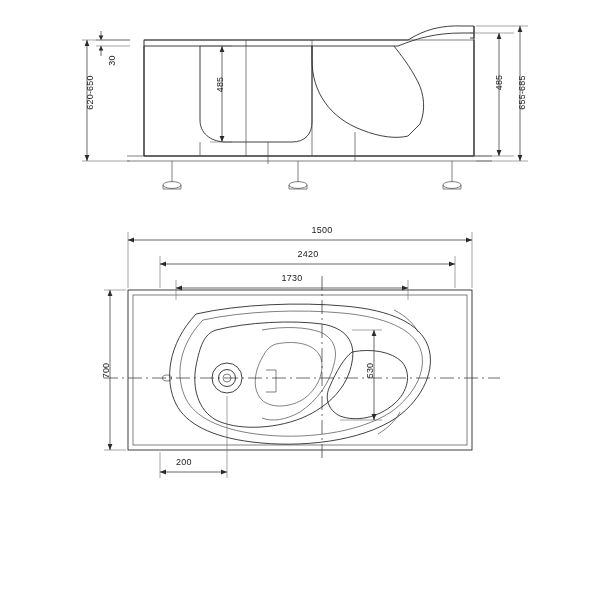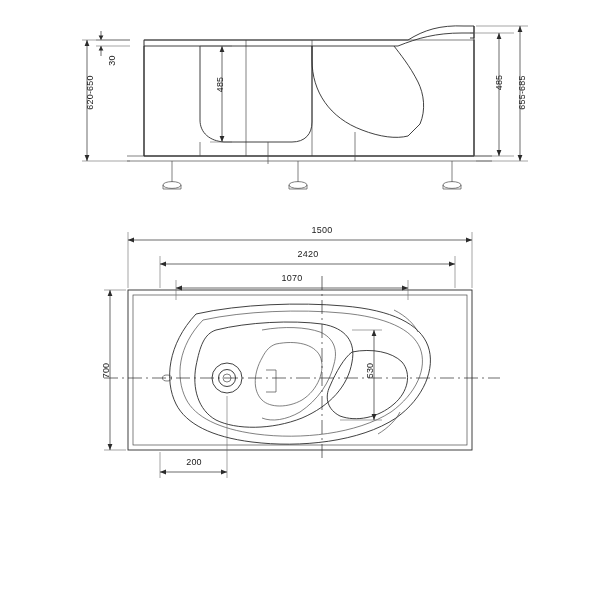--- a/index.html
+++ b/index.html
@@ -273,21 +273,21 @@
   <div class="lbl rot" style="left:198px; top:80px; width:44px; text-align:center;">485</div>
 
   <div class="lbl rot" style="left:477px; top:78px; width:44px; text-align:center;">485</div>
 
   <div class="lbl rot" style="left:490px; top:88px; width:64px; text-align:center;">655-685</div>
 
   <div class="lbl" style="left:286px; top:226px; width:72px; text-align:center;">1500</div>
 
   <div class="lbl" style="left:272px; top:250px; width:72px; text-align:center;">2420</div>
 
-  <div class="lbl" style="left:256px; top:274px; width:72px; text-align:center;">1070</div>
+  <div class="lbl" style="left:256px; top:274px; width:72px; text-align:center;">1730</div>
 
   <div class="lbl rot" style="left:86px; top:366px; width:40px; text-align:center;">700</div>
 
   <div class="lbl rot" style="left:350px; top:366px; width:40px; text-align:center;">530</div>
 
-  <div class="lbl" style="left:176px; top:458px; width:36px; text-align:center;">200</div>
+  <div class="lbl" style="left:176px; top:458px; width:36px; text-align:left;">200</div>
 
 </div>
 
 </body></html>

